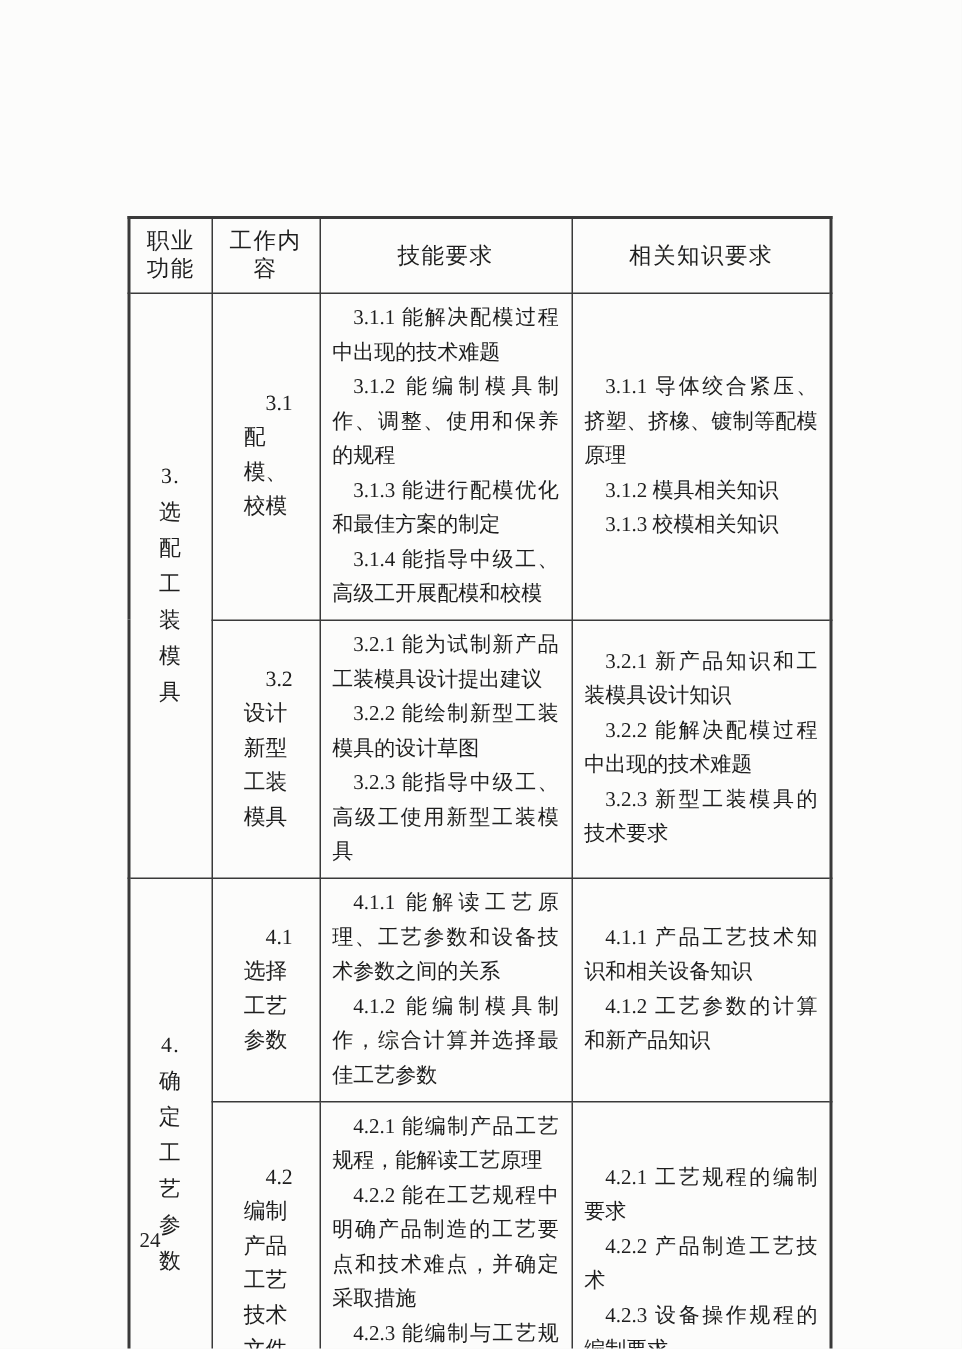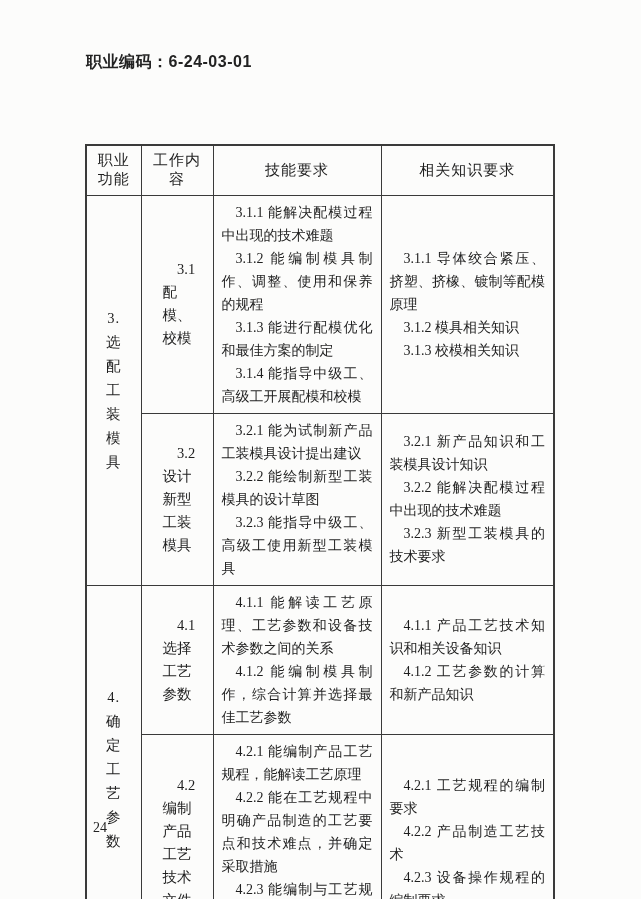--- a/index.html
+++ b/index.html
@@ -67,21 +67,20 @@
   .pageno{
     position:absolute;top:820px;left:93px;
     font-size:14px;color:#222;
   }
 </style>
 </head>
 <body>
 
 <div class="page">
 
-  <div class="code">职业编码：6-24-03-01</div>
 
 
   <table class="req-table">
     <colgroup>
       <col style="width:55px">
         <col style="width:72px">
         <col style="width:168px">
         <col style="width:173px">
     </colgroup>
     <thead>

